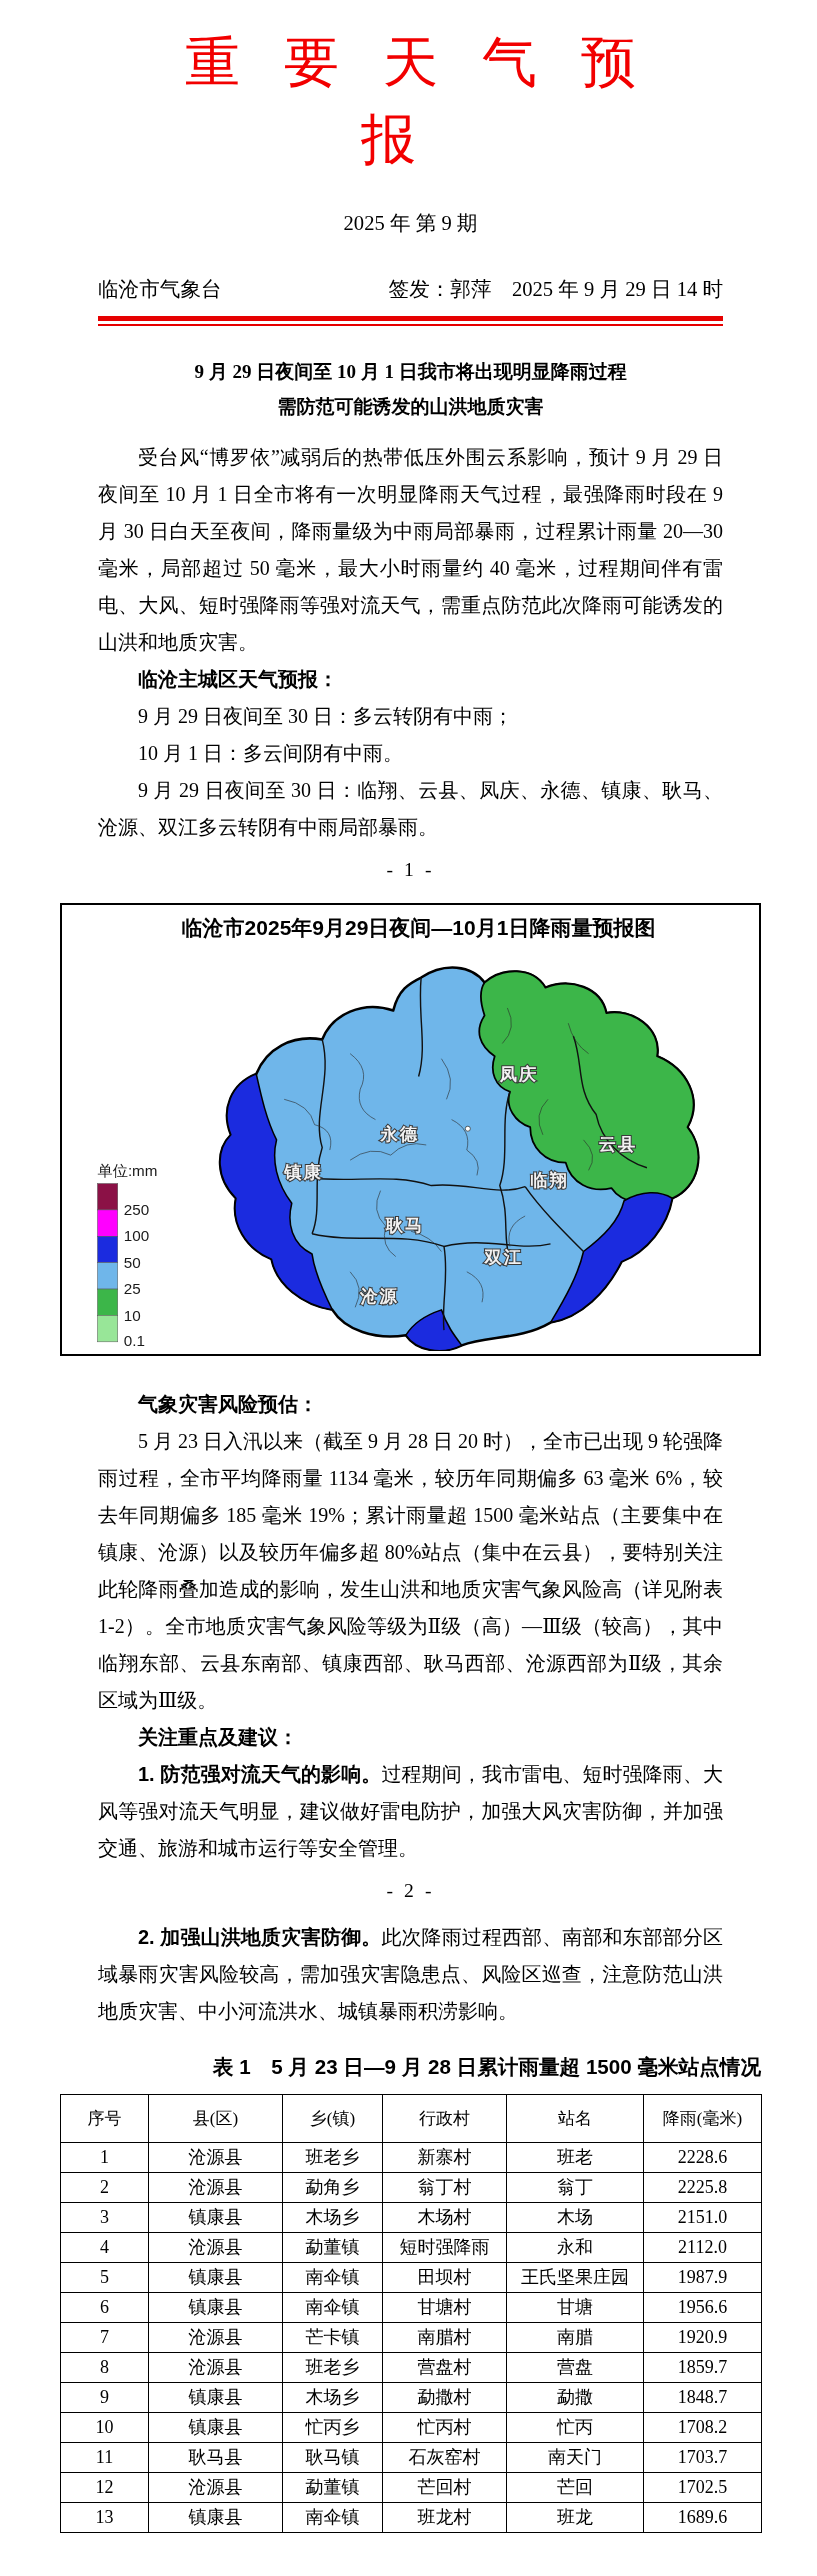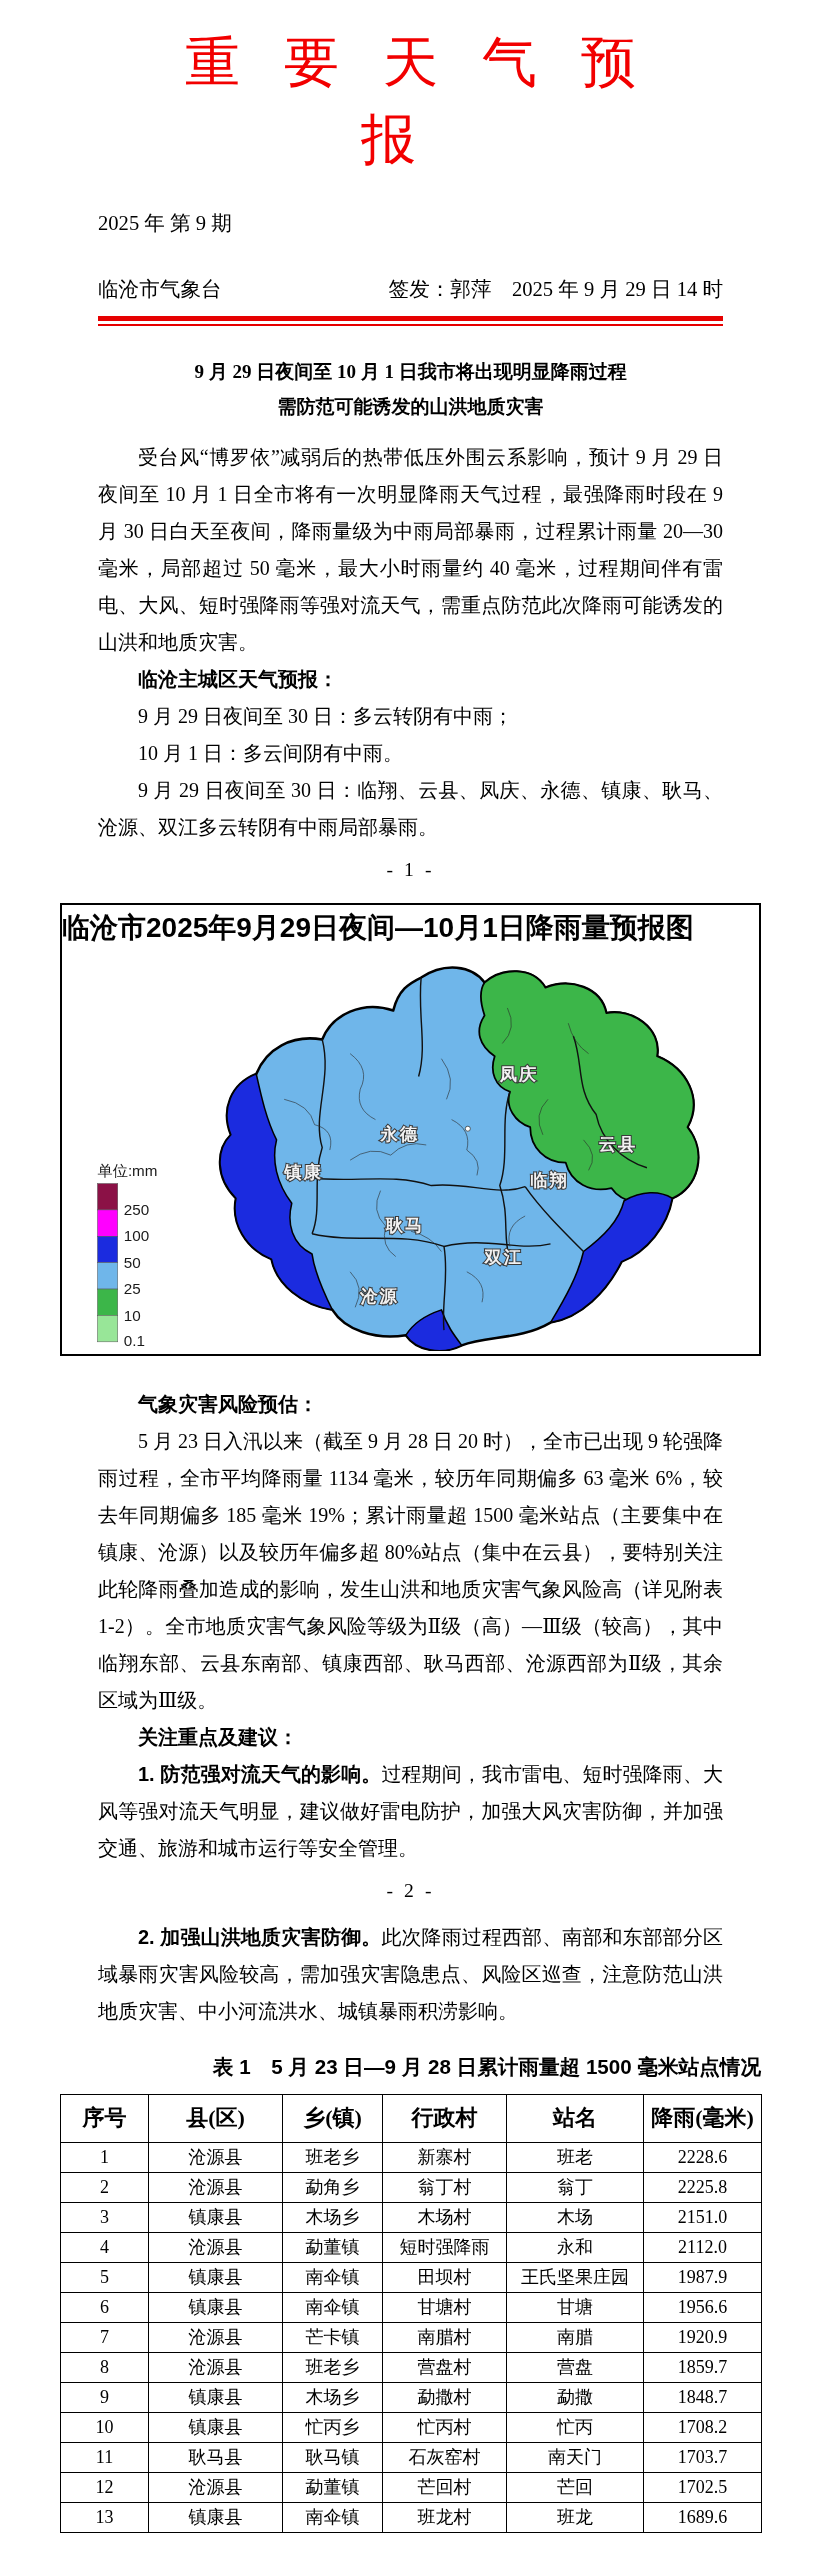--- a/index.html
+++ b/index.html
@@ -7,55 +7,56 @@
     width:818px;height:3981px;box-sizing:border-box;position:relative;
     background:#ffffff;color:#000;overflow:hidden;
     padding:0 95px 0 98px;
     font-family:"Liberation Serif","DejaVu Serif",serif;
   }
   .banner{
     margin-top:24px;text-align:center;color:#f20000;font-weight:400;
     font-size:55px;letter-spacing:44px;text-indent:44px;line-height:77px;
     font-family:"Liberation Serif","DejaVu Serif",serif;
   }
-  .issue{margin-top:31px;text-align:left;font-size:20.6px;line-height:29px;}
+  .issue{margin-top:31px;text-align:center;font-size:20.6px;line-height:29px;}
   .issuer-row{margin-top:37px;display:flex;align-items:baseline;font-size:20.6px;line-height:29px;}
   .issuer-row .signer{margin-left:167px;}
   .issuer-row .dt{margin-left:auto;}
   .red-rule{margin-top:12.4px;}
   .red-rule .r1{height:4.6px;background:#e60000;}
   .red-rule .r2{height:2.1px;background:#e60000;margin-top:3.1px;}
   .doc-title{margin:28px 0 0 0;text-align:center;font-size:19px;line-height:35px;font-weight:700;}
   .doc-title span{display:block;}
   .body-p,.body-h{margin:0;font-size:20px;line-height:37px;text-align:justify;text-indent:40px;}
   .body-h{font-family:"Liberation Sans","DejaVu Sans",sans-serif;font-weight:700;}
   .lead-b{font-family:"Liberation Sans","DejaVu Sans",sans-serif;font-weight:700;}
   .mt28{margin-top:14.4px;}
   .pagenum{text-align:center;font-size:19.6px;line-height:26px;margin-top:11.3px;letter-spacing:3.1px;}
   .map-box{
     margin:20.6px 0 0 -38px;width:701px;box-sizing:border-box;border:2.1px solid #000;
     background:#fff;padding:7.2px 0 3.1px 0;
   }
   .map-title{
-    text-align:left;font-size:28px;font-weight:700;line-height:29px;
+    text-align:center;font-size:21px;font-weight:700;line-height:29px;
     font-family:"Liberation Sans","DejaVu Sans",sans-serif;
+    margin-left:16px;
   }
   .map-svg{display:block;margin:2.1px auto 0 auto;}
   .map-label{font-size:34px;font-weight:700;fill:#f2f2f2;stroke:#3a3a3a;stroke-width:4px;paint-order:stroke;letter-spacing:4px;font-family:"Liberation Sans","DejaVu Sans",sans-serif;}
   .legend-num{font-size:30px;fill:#1a1a1a;font-family:"Liberation Sans","DejaVu Sans",sans-serif;}
   .unit-label{font-size:30px;fill:#1a1a1a;font-family:"Liberation Sans","DejaVu Sans",sans-serif;}
   .sec-gap{margin-top:30px;}
   .tbl-title{
     margin:23px 0 0 -38px;width:701px;text-align:right;
     font-size:20.6px;font-weight:700;line-height:28px;
     font-family:"Liberation Sans","DejaVu Sans",sans-serif;
   }
   table{border-collapse:collapse;table-layout:fixed;margin:13.4px 0 0 -38px;width:701px;background:#fff;}
   th,td{border:1px solid #000;text-align:center;vertical-align:middle;font-weight:400;overflow:hidden;}
-  .t1 th{height:45px;font-size:22px;font-weight:bold;}
+  .t1 th{height:45px;font-size:17px;}
   .t1 td{height:27px;font-size:18px;}
 </style>
 </head>
 <body>
 
 <div class="page">
 
   <div class="banner">重要天气预报</div>
   <div class="issue">2025 年 第 9 期</div>
 

